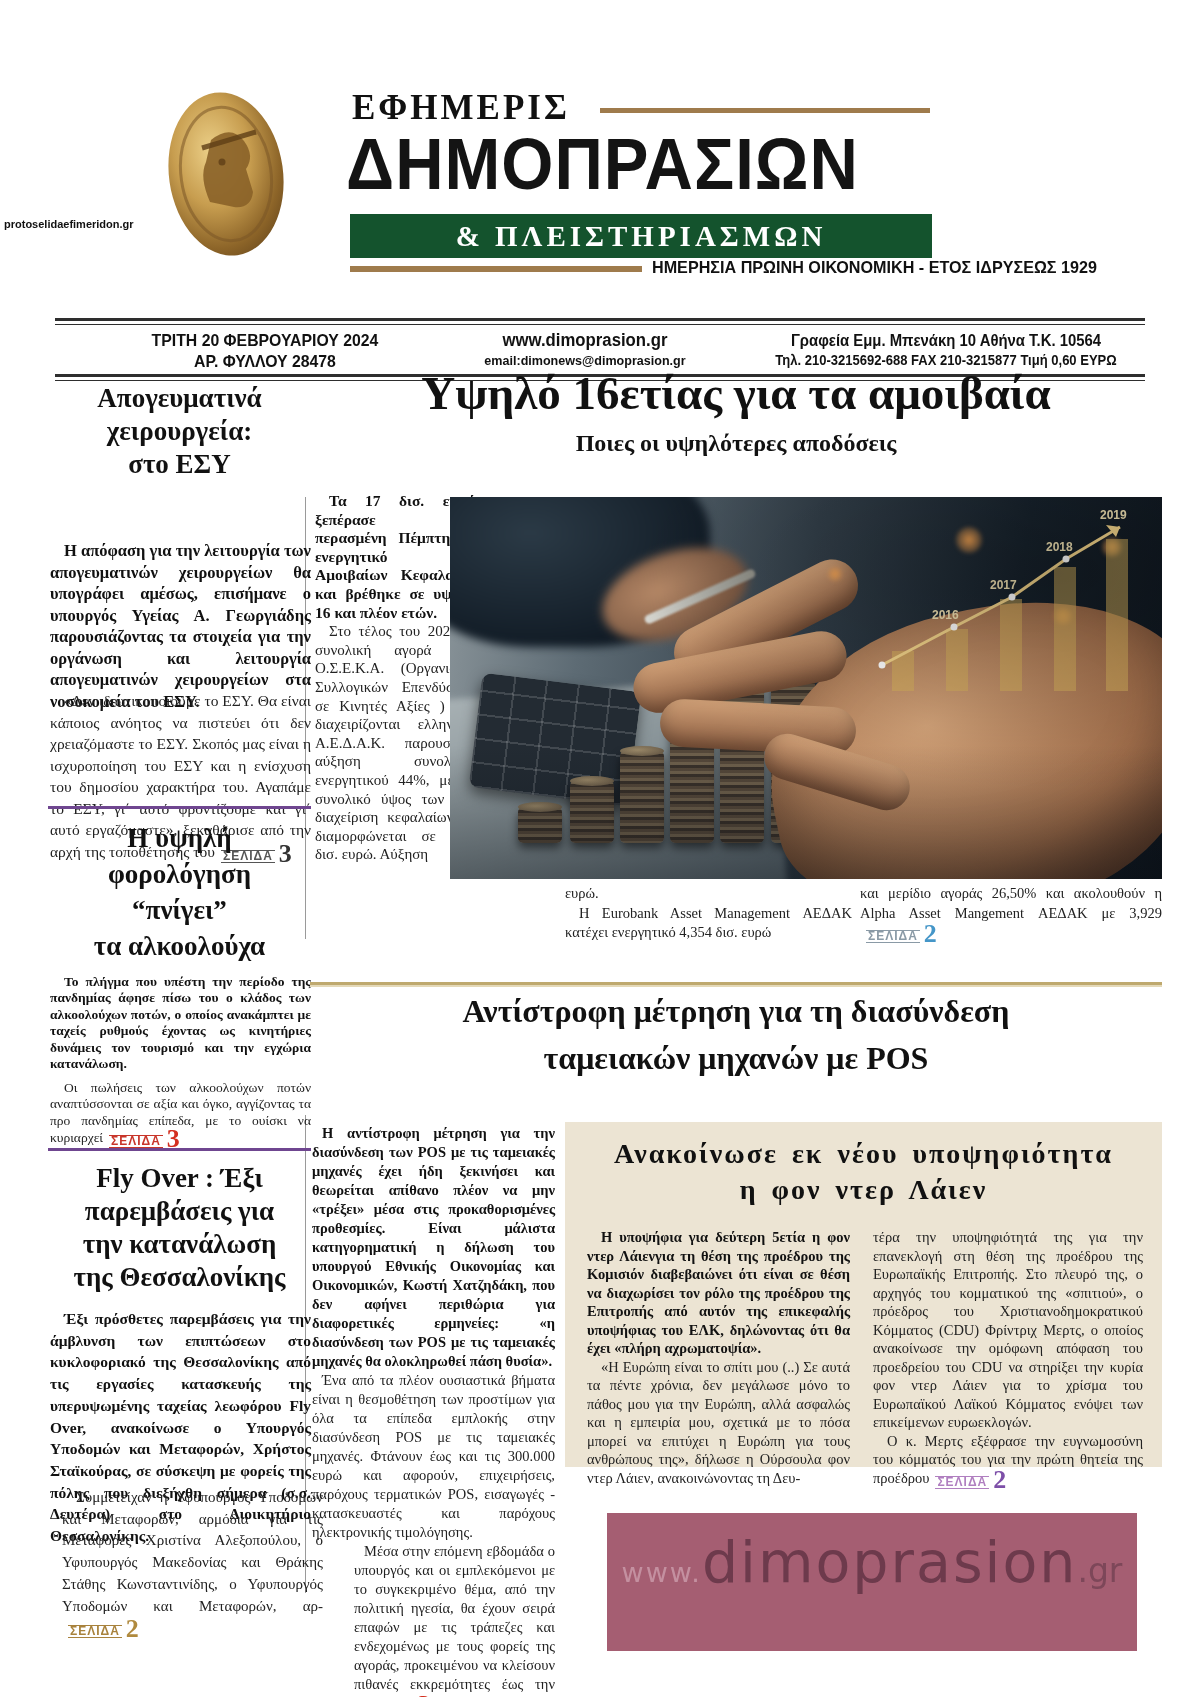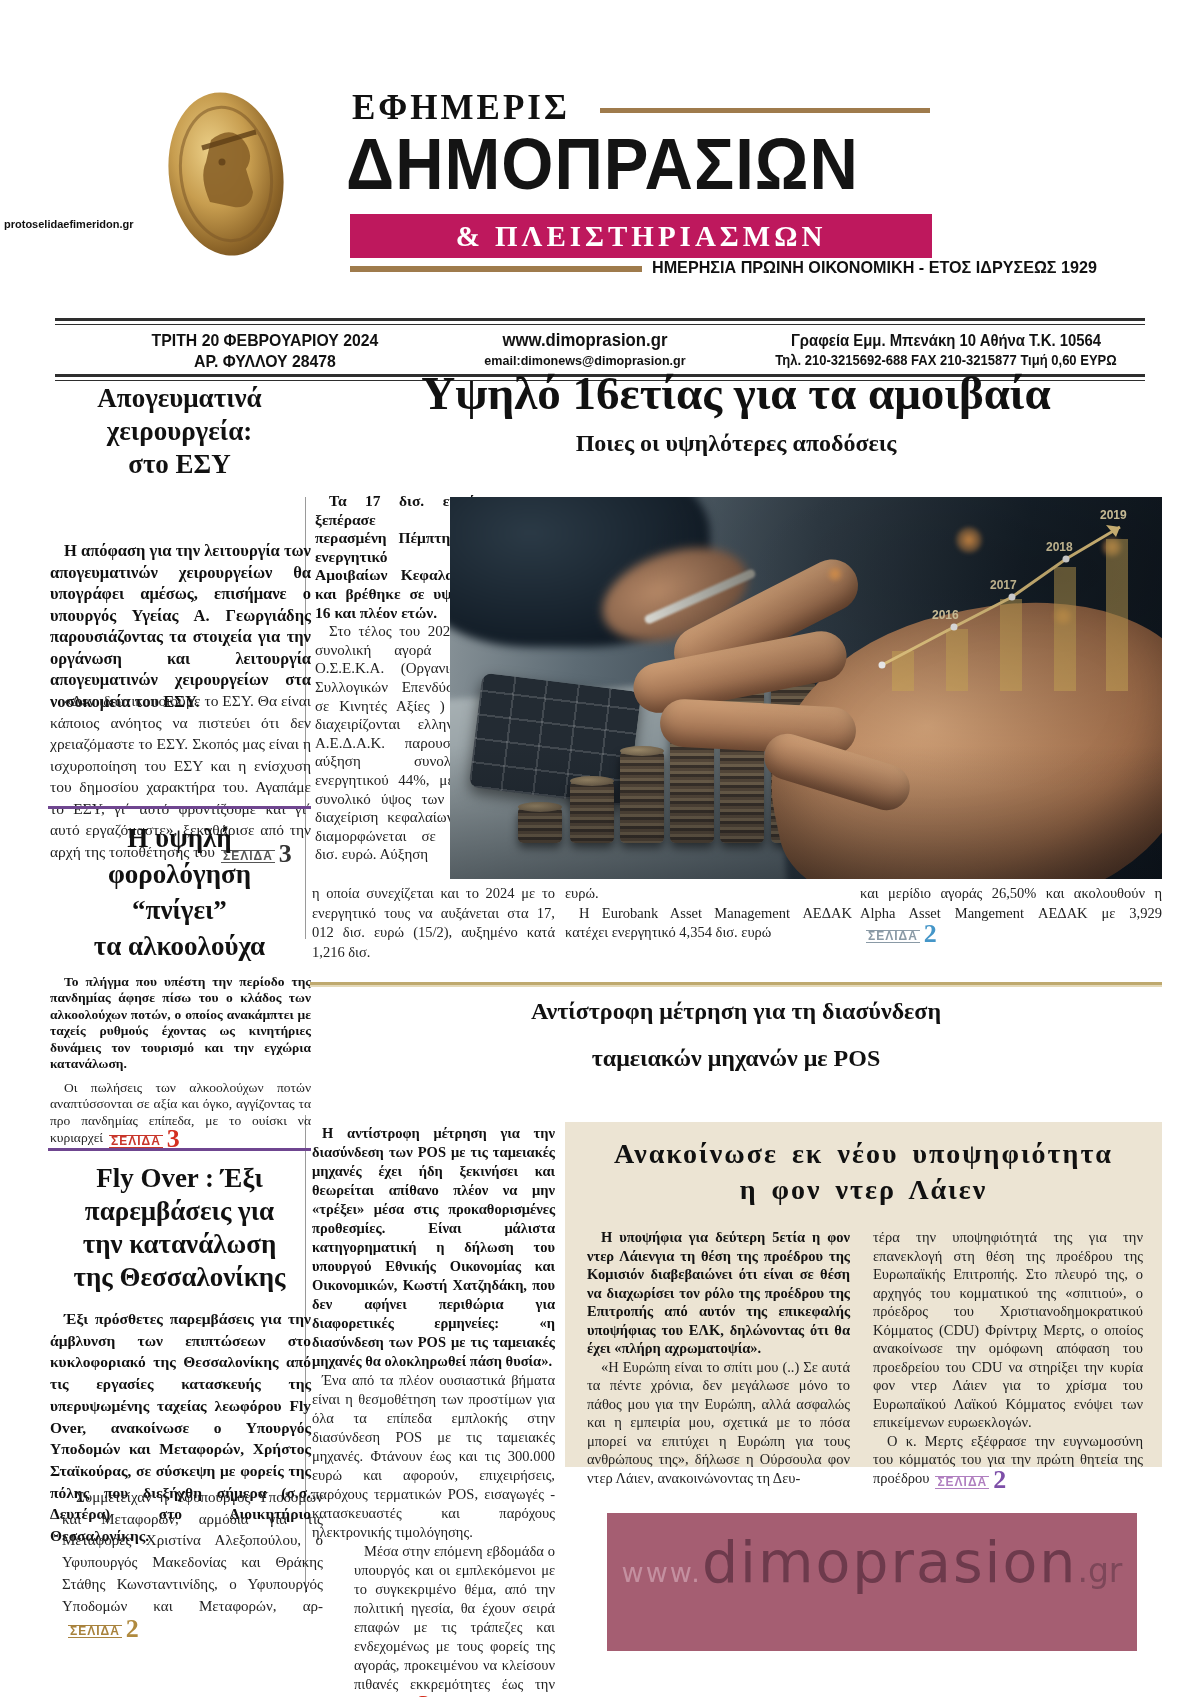--- a/index.html
+++ b/index.html
@@ -5,41 +5,41 @@
   html,body{margin:0;padding:0;background:#fff;}
   .page{position:relative;width:1200px;height:1697px;background:#ffffff;overflow:hidden;
         font-family:"Liberation Serif","DejaVu Serif",serif;color:#1c1c1c;}
   .abs{position:absolute;}
   
   .side-url{left:4px;top:218px;font-family:"Liberation Sans",sans-serif;font-size:11px;font-weight:bold;color:#111;}
   .kicker{left:352px;top:88px;font-size:35px;font-weight:bold;letter-spacing:3px;color:#111;}
   .kicker-line{left:600px;top:108px;width:330px;height:5px;background:#9f7b4c;}
   .main-title{left:346px;top:122px;width:590px;font-family:"Liberation Sans","DejaVu Sans",sans-serif;
               font-weight:bold;font-size:67px;letter-spacing:1px;color:#141414;transform:scaleY(1.08);transform-origin:top left;white-space:nowrap;}
-  .brown-bar{left:350px;top:214px;width:582px;height:44px;background:#be185d;color:#fff;
+  .brown-bar{left:350px;top:214px;width:582px;height:44px;background:#14532d;color:#fff;
              display:flex;align-items:center;justify-content:center;font-weight:bold;font-size:29px;letter-spacing:4px;}
   .brown-line2{left:350px;top:266px;width:292px;height:6px;background:#9f7b4c;}
   .tagline{left:652px;top:258px;width:512px;font-family:"Liberation Sans",sans-serif;font-weight:bold;font-size:17px;color:#111;white-space:nowrap;transform:scaleX(.95);transform-origin:left;}
   .dbl-rule{left:55px;width:1090px;height:3px;border-top:3px solid #2e2e2e;border-bottom:1px solid #2e2e2e;}
   
   .info{font-family:"Liberation Sans",sans-serif;font-weight:bold;text-align:center;color:#111;transform:scaleX(.93);}
   .info .l1{font-size:17px;line-height:21px;}
   .info .l2{font-size:15px;line-height:19px;}
   .info.webb .l1{font-size:18px;}
   .info.webb .l2{font-size:13.5px;}
   
   .col-rule{width:1px;background:#9a9a9a;}
   .purple-rule{height:3px;background:#6f4690;}
   .gold-rule{height:3px;background:#bfa96e;box-shadow:0 2px 0 #e4d9b8;}
   
   .h-col{width:263px;text-align:center;font-weight:bold;color:#111;}
   .h-col .hl{font-size:27px;line-height:33px;}
   .lead-h{left:310px;top:366px;width:852px;text-align:center;font-size:47px;font-weight:bold;color:#111;}
   .lead-sub{left:310px;top:430px;width:852px;text-align:center;font-size:24px;font-weight:bold;color:#111;}
-  .pos-h{left:310px;top:988px;width:852px;text-align:center;font-size:24px;line-height:47px;font-weight:bold;color:#111;}
+  .pos-h{left:310px;top:988px;width:852px;text-align:center;font-size:32px;line-height:47px;font-weight:bold;color:#111;}
   
   .bt{ text-align:justify;color:#222;}
   .bt p{margin:0;text-indent:14px;}
   .lede{font-weight:bold;color:#111;}
   .t17{font-size:16.5px;line-height:21.5px;}
   .t15{font-size:15px;line-height:18.6px;}
   .t14{font-size:13.5px;line-height:16.4px;}
   .t16{font-size:15.5px;line-height:21.7px;}
   .tpos{font-size:14.5px;line-height:19px;}
   .tvdl{font-size:14.5px;line-height:18.5px;}
@@ -245,23 +245,20 @@
       </g>
       <g fill="#efe0b2" font-family="Liberation Sans, sans-serif" font-size="12" font-weight="bold">
         <text x="78" y="116">2016</text>
         <text x="136" y="86">2017</text>
         <text x="192" y="48">2018</text>
         <text x="246" y="16">2019</text>
       </g>
     </svg>
   </div>
 
-  <div class="abs bt t145" style="left:312px;top:884px;width:243px;">
-    <p style="text-indent:0;">η οποία συνεχίζεται και το 2024 με το ενεργητικό τους να αυξάνεται στα 17, 012 δισ. ευρώ (15/2), αυξημένο κατά 1,216 δισ.</p>
-  </div>
   <div class="abs bt t145" style="left:565px;top:884px;width:287px;">
     <p style="text-indent:0;">ευρώ.</p>
     <p>Η Eurobank Asset Management ΑΕΔΑΚ κατέχει ενεργητικό 4,354 δισ. ευρώ</p>
   </div>
   <div class="abs bt t145" style="left:860px;top:884px;width:302px;">
     <p style="text-indent:0;"><span>και μερίδιο αγοράς 26,50% και ακολουθούν η Alpha Asset Mangement ΑΕΔΑΚ με 3,929</span><span class="pmk v-blue">
           <span class="pmk-word">ΣΕΛΙΔΑ</span>
           <span class="pmk-num">2</span>
         </span></p>
   </div>

